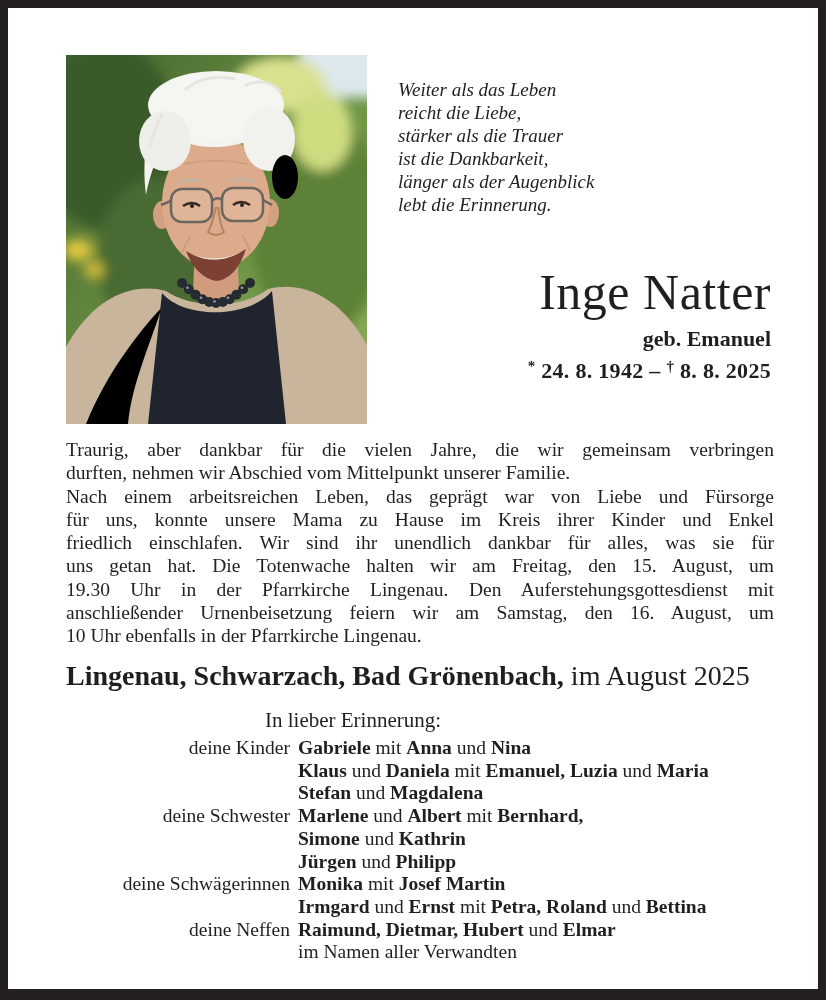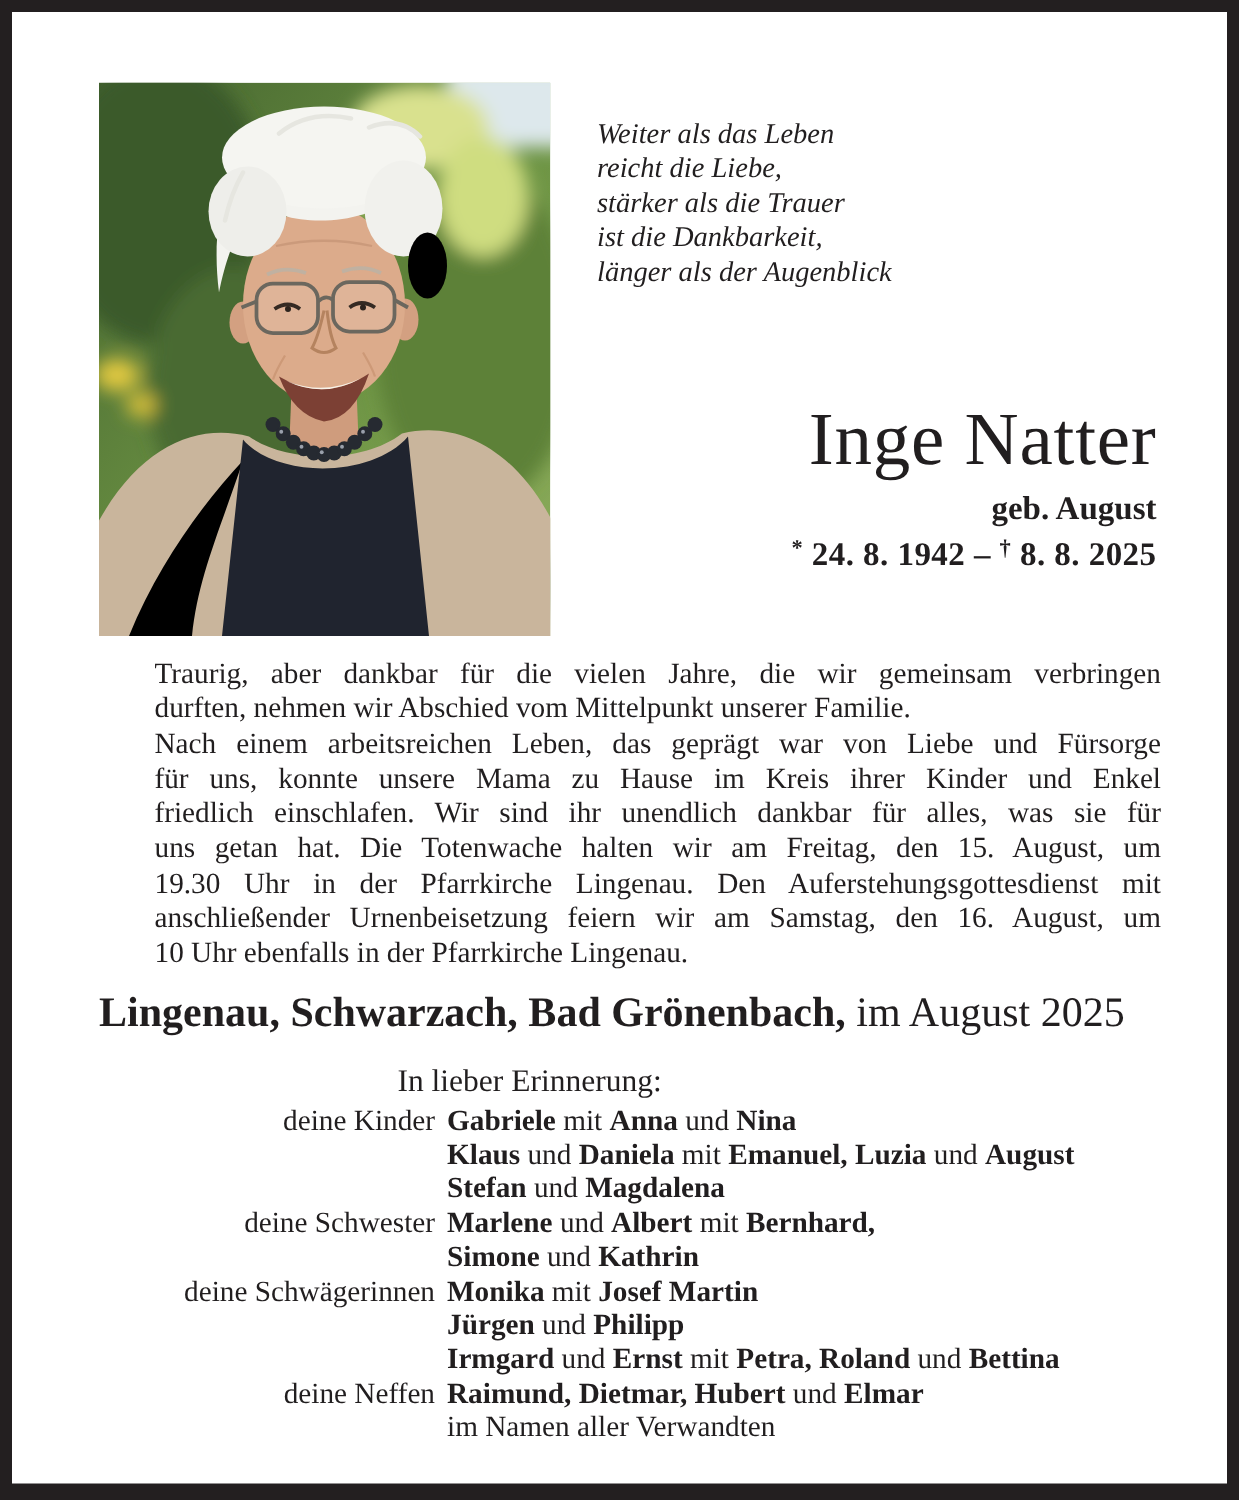--- a/index.html
+++ b/index.html
@@ -24,21 +24,21 @@
   .photo{left:58px; top:47px; width:301px; height:369px; overflow:hidden;}
   
   .poem{left:390px; top:70px; width:372px; font-style:italic; font-size:19px; line-height:23px;}
   
   .name-block{left:385px; top:258px; width:378px; text-align:right;}
   .name{font-size:50px; line-height:52px; letter-spacing:.5px;}
   .maiden{font-size:22px; font-weight:bold; line-height:24px; margin-top:9px;}
   .dates{font-size:22px; font-weight:bold; line-height:24px; margin-top:3px; letter-spacing:.3px;}
   
   .bodytext{left:58px; top:430px; width:708px; font-size:19.5px; line-height:23.3px;}
-  .bline{text-align:justify; text-align-last:justify;margin-left:37px;}
+  .bline{text-align:justify; text-align-last:justify;}
   .para .bline:last-child{text-align-last:left;}
   
   .closing{left:58px; top:656px; width:708px; font-size:28px; line-height:24px;}
   
   .remembrance{left:257px; top:701px; font-size:21px; line-height:23px;}
   
   .family{left:0px; top:729px; width:772px; font-size:19.5px; line-height:22.7px;}
   .fam-row{display:flex;margin-left:28px;}
   .fam-label{width:254px; text-align:right; flex:0 0 254px;}
   .fam-names{margin-left:8px; flex:1;}
@@ -123,25 +123,26 @@
       </g>
     </svg>
   </div>
 
   <div class="abs poem">
     <div>Weiter als das Leben</div>
     <div>reicht die Liebe,</div>
     <div>stärker als die Trauer</div>
     <div>ist die Dankbarkeit,</div>
     <div>länger als der Augenblick</div>
+    <div>lebt die Erinnerung.</div>
   </div>
 
   <div class="abs name-block">
     <div class="name">Inge Natter</div>
-    <div class="maiden">geb. August</div>
+    <div class="maiden">geb. Emanuel</div>
     <div class="dates"><span class="sup">*</span><span> 24. 8. 1942 – </span><span class="sup">†</span><span> 8. 8. 2025</span></div>
   </div>
 
   <div class="abs bodytext">
     <div class="para">
       <div class="bline">Traurig, aber dankbar für die vielen Jahre, die wir gemeinsam verbringen</div>
       <div class="bline">durften, nehmen wir Abschied vom Mittelpunkt unserer Familie.</div>
     </div>
     <div class="para">
       <div class="bline">Nach einem arbeitsreichen Leben, das geprägt war von Liebe und Fürsorge</div>
@@ -158,44 +159,44 @@
 
   <div class="abs remembrance">In lieber Erinnerung:</div>
 
   <div class="abs family">
     <div class="fam-row">
       <div class="fam-label">deine Kinder</div>
       <div class="fam-names"><span class="b">Gabriele</span><span> mit </span><span class="b">Anna</span><span> und </span><span class="b">Nina</span></div>
     </div>
     <div class="fam-row">
       <div class="fam-label"></div>
-      <div class="fam-names"><span class="b">Klaus</span><span> und </span><span class="b">Daniela</span><span> mit </span><span class="b">Emanuel, Luzia</span><span> und </span><span class="b">August</span></div>
+      <div class="fam-names"><span class="b">Klaus</span><span> und </span><span class="b">Daniela</span><span> mit </span><span class="b">Emanuel, Luzia</span><span> und </span><span class="b">Maria</span></div>
     </div>
     <div class="fam-row">
       <div class="fam-label"></div>
       <div class="fam-names"><span class="b">Stefan</span><span> und </span><span class="b">Magdalena</span></div>
     </div>
     <div class="fam-row">
       <div class="fam-label">deine Schwester</div>
       <div class="fam-names"><span class="b">Marlene</span><span> und </span><span class="b">Albert</span><span> mit </span><span class="b">Bernhard,</span></div>
     </div>
     <div class="fam-row">
       <div class="fam-label"></div>
       <div class="fam-names"><span class="b">Simone</span><span> und </span><span class="b">Kathrin</span></div>
     </div>
     <div class="fam-row">
+      <div class="fam-label"></div>
+      <div class="fam-names"><span class="b">Jürgen</span><span> und </span><span class="b">Philipp</span></div>
+    </div>
+    <div class="fam-row">
       <div class="fam-label">deine Schwägerinnen</div>
       <div class="fam-names"><span class="b">Monika</span><span> mit </span><span class="b">Josef Martin</span></div>
     </div>
     <div class="fam-row">
       <div class="fam-label"></div>
-      <div class="fam-names"><span class="b">Jürgen</span><span> und </span><span class="b">Philipp</span></div>
-    </div>
-    <div class="fam-row">
-      <div class="fam-label"></div>
       <div class="fam-names"><span class="b">Irmgard</span><span> und </span><span class="b">Ernst</span><span> mit </span><span class="b">Petra, Roland</span><span> und </span><span class="b">Bettina</span></div>
     </div>
     <div class="fam-row">
       <div class="fam-label">deine Neffen</div>
       <div class="fam-names"><span class="b">Raimund, Dietmar, Hubert</span><span> und </span><span class="b">Elmar</span></div>
     </div>
     <div class="fam-row">
       <div class="fam-label"></div>
       <div class="fam-names"><span>im Namen aller Verwandten</span></div>
     </div>

